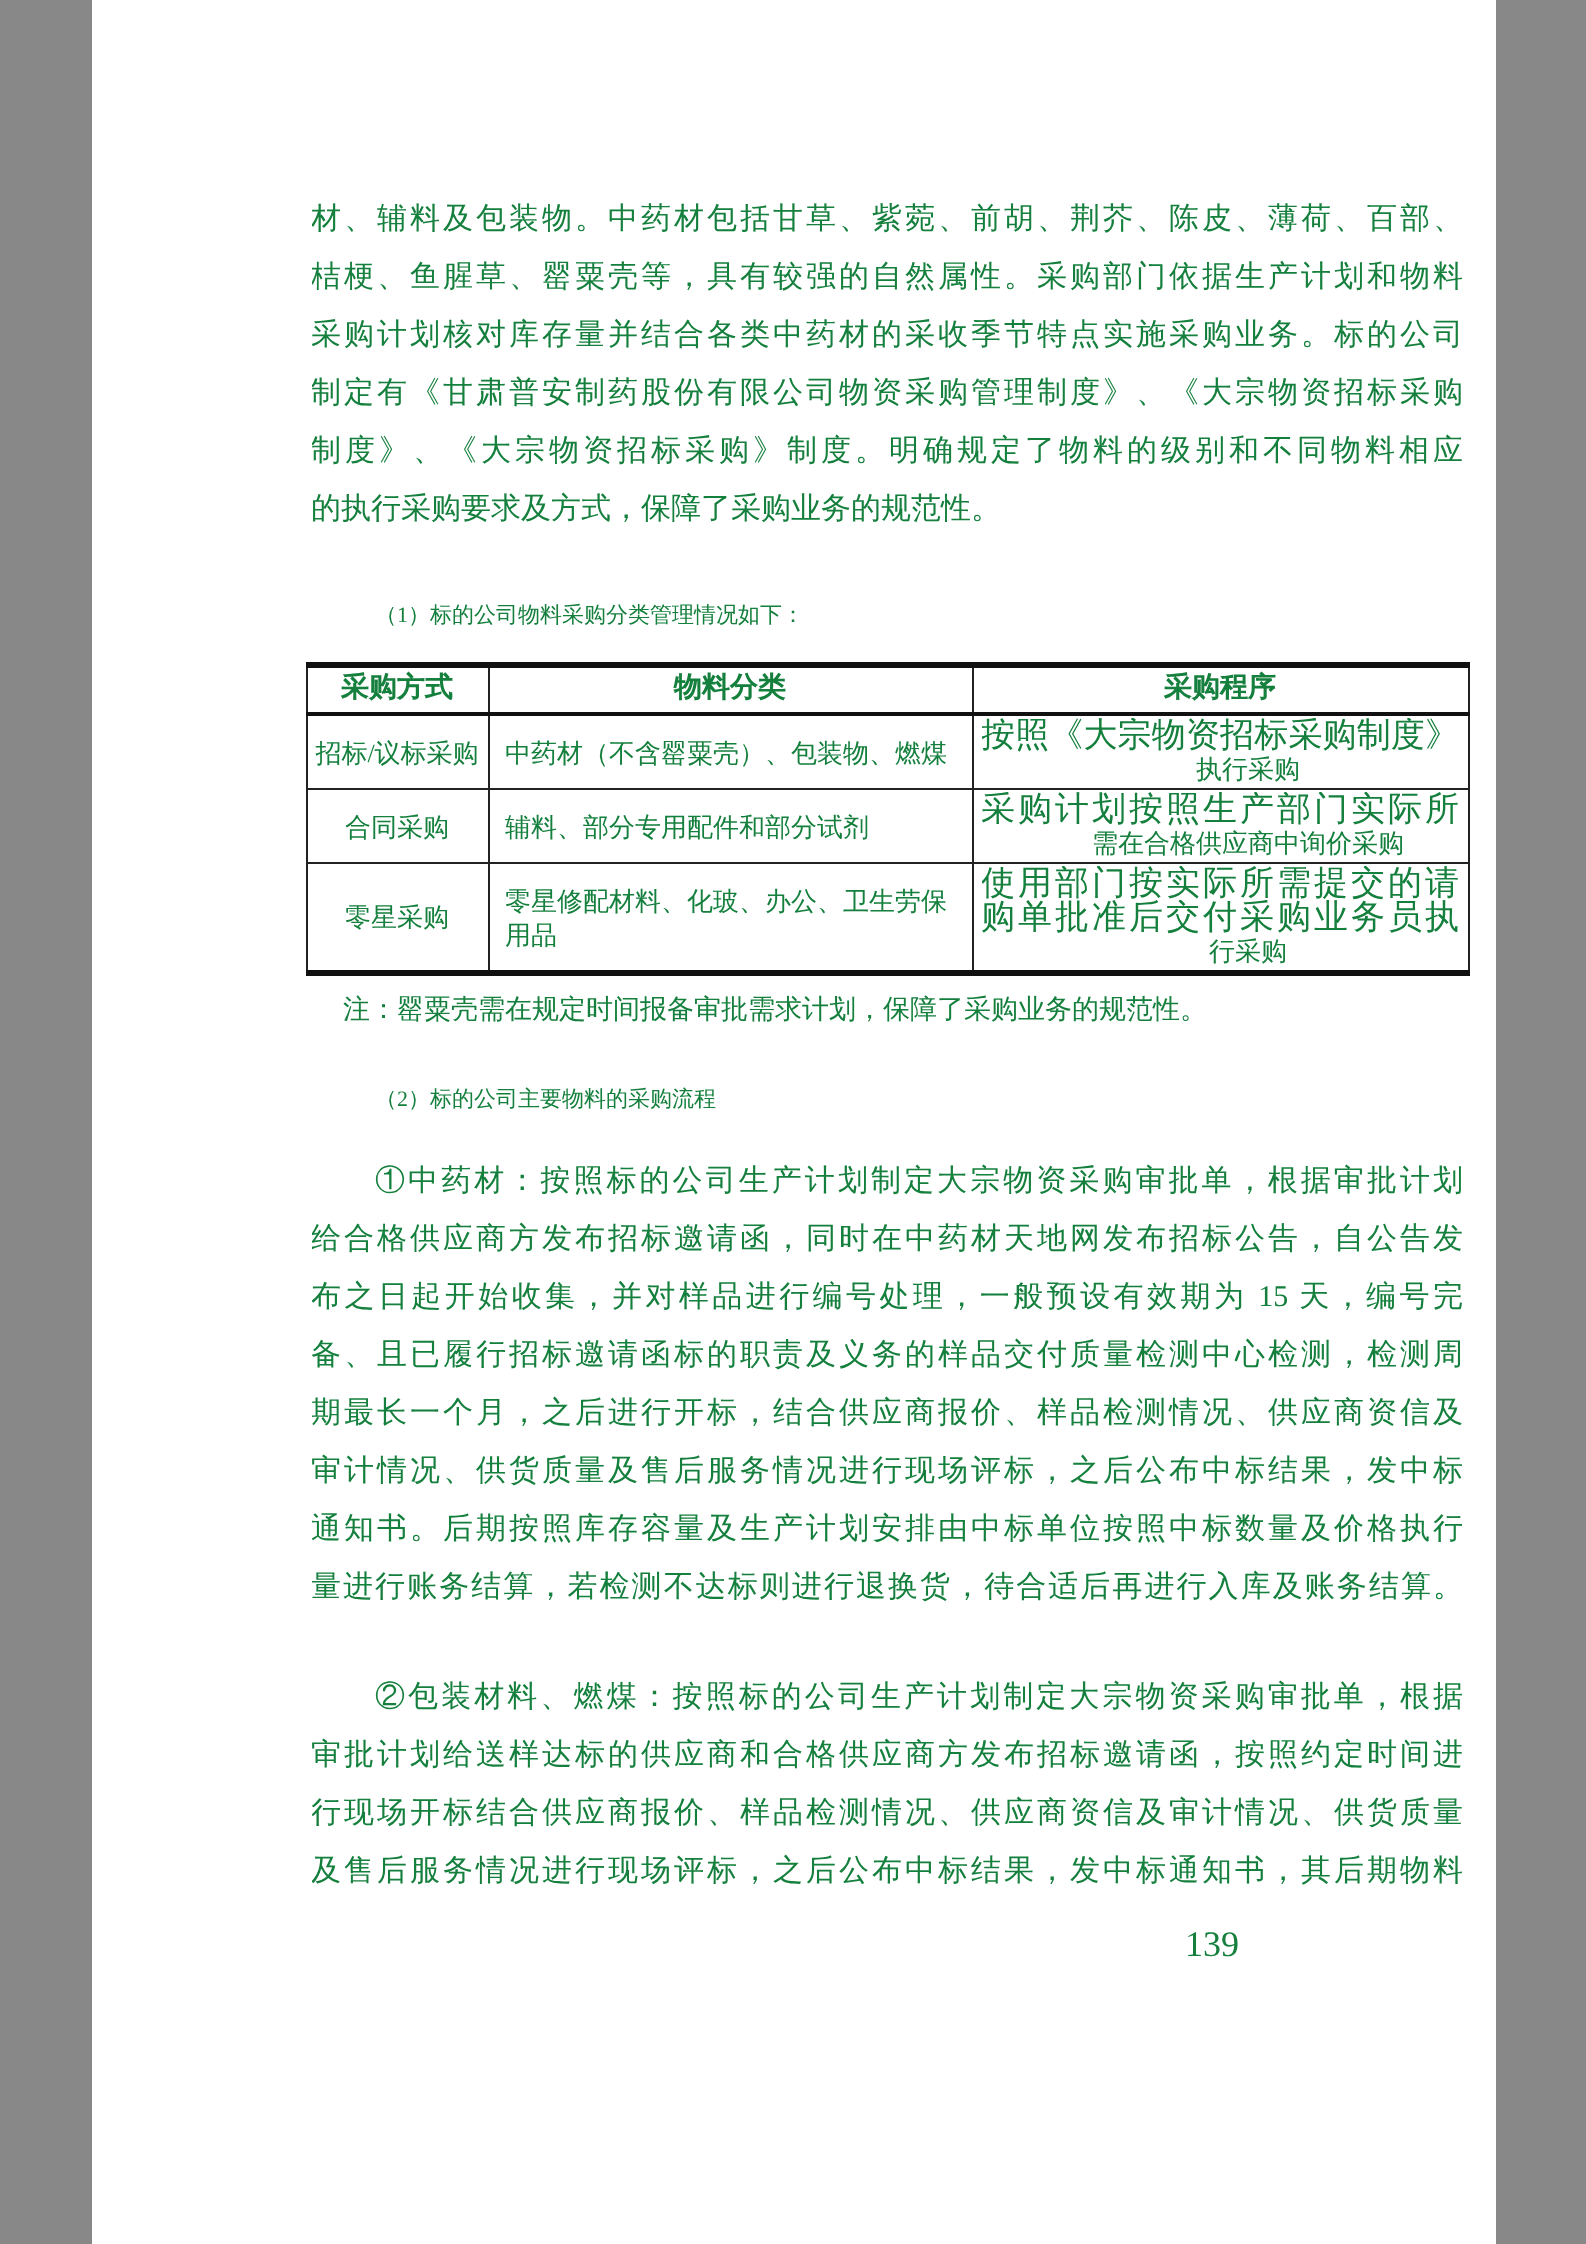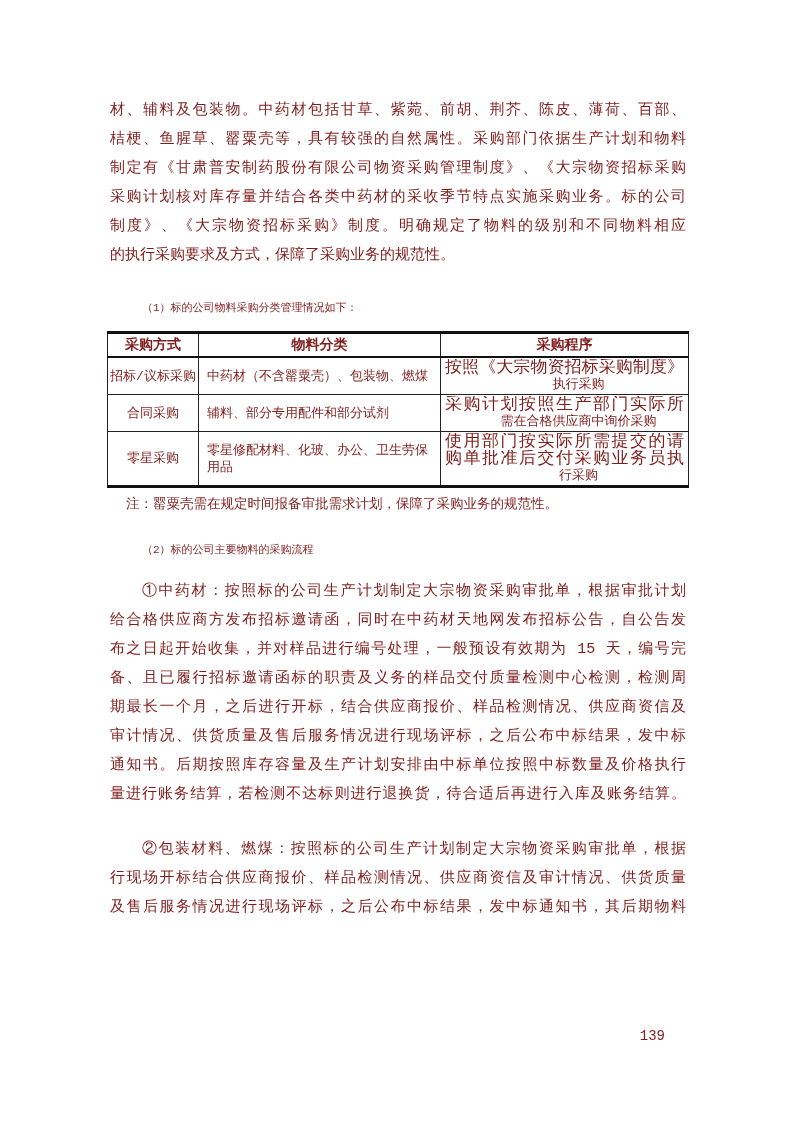--- a/index.html
+++ b/index.html
@@ -1,22 +1,22 @@
 <!DOCTYPE html>
 <html><head>
 <meta charset="utf-8">
 <style>
   html,body { margin:0; padding:0; background:#888; }
   .page {
     position:relative;
-    width:793px; height:1122px;
+    width:702px; height:1122px;
     margin:0 auto;
     background:#ffffff;
-    font-family:Liberation Mono, monospace;
-    color:#7f1d1d;
+    font-family:Liberation Serif, serif;
+    color:#15803d;
     overflow:hidden;
   }
   .content {
     position:absolute;
     left:110px; top:0;
     width:576px;
   }
   
   .tl {
     font-size:15px; line-height:29px; height:29px;
@@ -64,35 +64,35 @@
   }
   .cl-end {
     font-size:13px; line-height:17px; height:17px;
     text-align:center; overflow:hidden; white-space:nowrap;margin-left:28px;
   }
   .note {
     margin-top:6px; margin-left:16px;
     font-size:13.5px; line-height:22px;
   }
   .pageno {
-    position:absolute; top:1028px; right:128px;
-    font-size:14px; line-height:16px;margin-left:20px;
+    position:absolute; top:964px; right:128px;
+    font-size:18px; line-height:16px;margin-left:20px;
   }
 </style>
 </head>
 <body>
 
 <div class="page">
   <div class="content">
 
     <div class="intro">
       <div class="tl">材、辅料及包装物。中药材包括甘草、紫菀、前胡、荆芥、陈皮、薄荷、百部、</div>
       <div class="tl">桔梗、鱼腥草、罂粟壳等，具有较强的自然属性。采购部门依据生产计划和物料</div>
+      <div class="tl">采购计划核对库存量并结合各类中药材的采收季节特点实施采购业务。标的公司</div>
       <div class="tl">制定有《甘肃普安制药股份有限公司物资采购管理制度》、《大宗物资招标采购</div>
-      <div class="tl">采购计划核对库存量并结合各类中药材的采收季节特点实施采购业务。标的公司</div>
       <div class="tl">制度》、《大宗物资招标采购》制度。明确规定了物料的级别和不同物料相应</div>
       <div class="tl-end">的执行采购要求及方式，保障了采购业务的规范性。</div>
     </div>
 
     <div class="heading indent">（1）标的公司物料采购分类管理情况如下：</div>
 
     <table class="proc">
       <colgroup>
         <col class="col-method">
         <col class="col-category">
@@ -142,20 +142,21 @@
       <div class="tl">布之日起开始收集，并对样品进行编号处理，一般预设有效期为 15 天，编号完</div>
       <div class="tl">备、且已履行招标邀请函标的职责及义务的样品交付质量检测中心检测，检测周</div>
       <div class="tl">期最长一个月，之后进行开标，结合供应商报价、样品检测情况、供应商资信及</div>
       <div class="tl">审计情况、供货质量及售后服务情况进行现场评标，之后公布中标结果，发中标</div>
       <div class="tl">通知书。后期按照库存容量及生产计划安排由中标单位按照中标数量及价格执行</div>
       <div class="tl">量进行账务结算，若检测不达标则进行退换货，待合适后再进行入库及账务结算。</div>
     </div>
 
     <div class="para2">
       <div class="tl indent">②包装材料、燃煤：按照标的公司生产计划制定大宗物资采购审批单，根据</div>
+      <div class="tl">审批计划给送样达标的供应商和合格供应商方发布招标邀请函，按照约定时间进</div>
       <div class="tl">行现场开标结合供应商报价、样品检测情况、供应商资信及审计情况、供货质量</div>
       <div class="tl">及售后服务情况进行现场评标，之后公布中标结果，发中标通知书，其后期物料</div>
     </div>
 
   </div>
 
   <div class="pageno">139</div>
 </div>
 
 </body></html>

